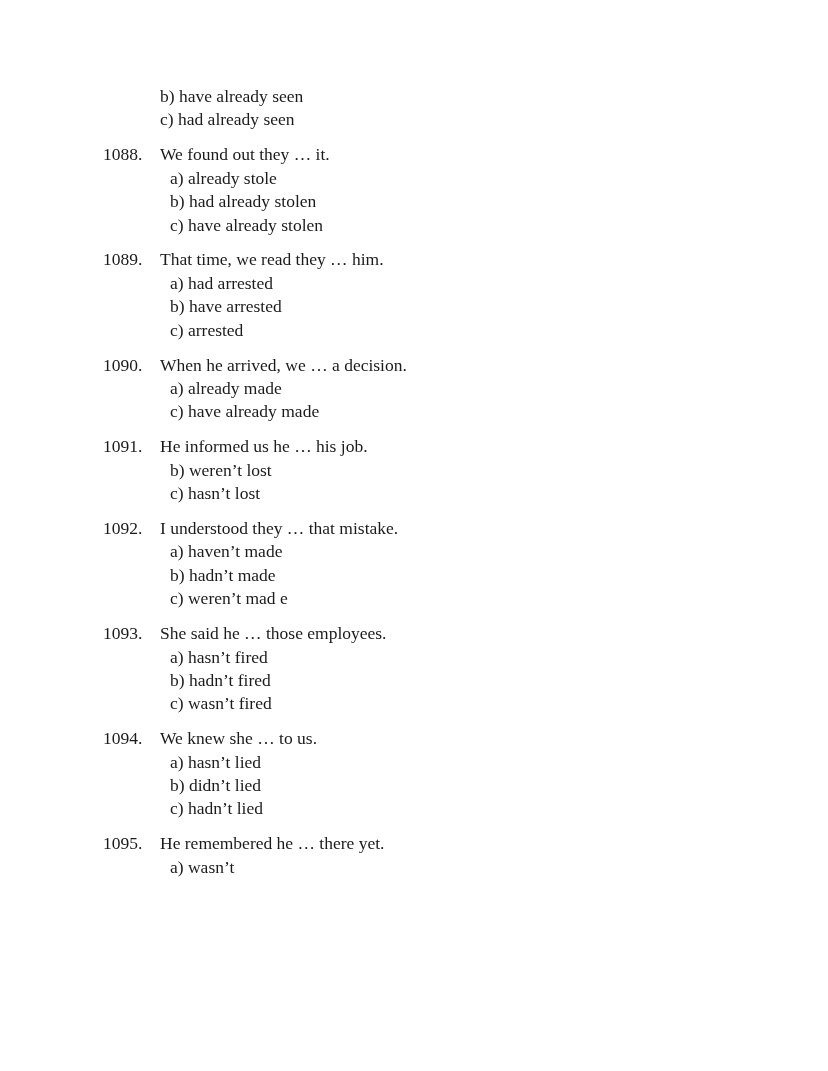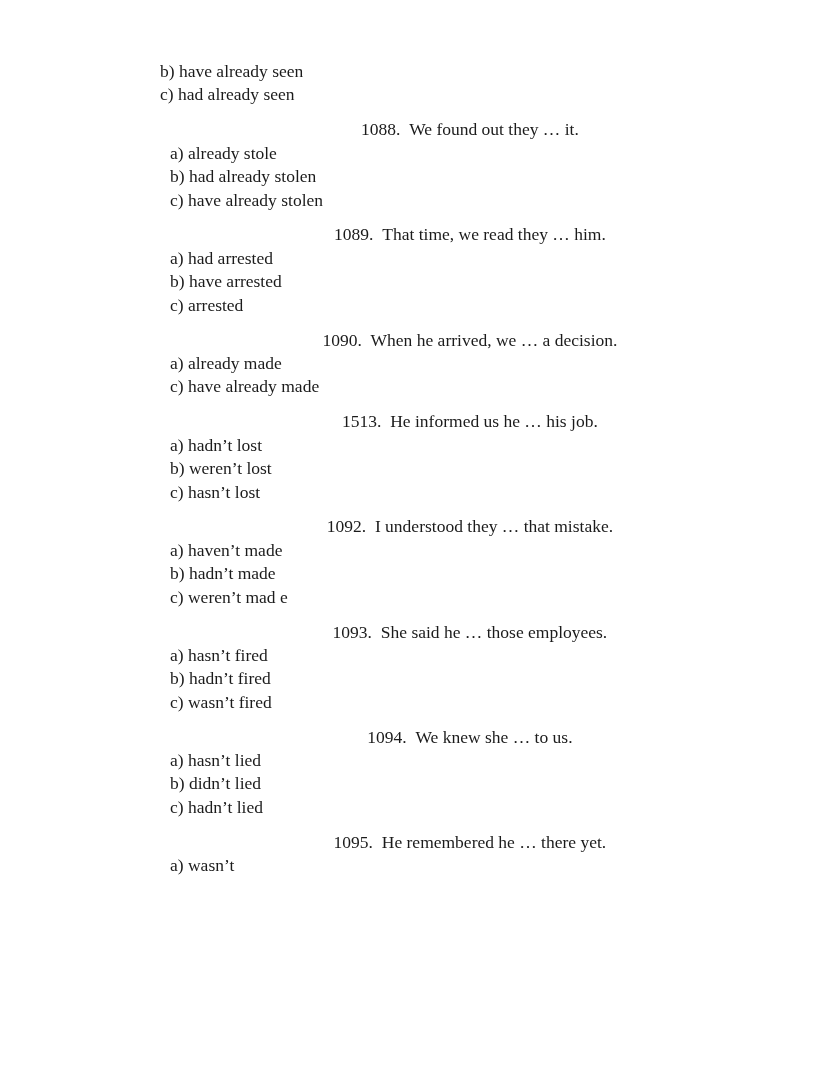--- a/index.html
+++ b/index.html
@@ -11,33 +11,32 @@
     position: relative;
     width: 828px;
     height: 901px;
     background: #ffffff;
     overflow: hidden;
     font-family: "Liberation Serif", "DejaVu Serif", serif;
     font-size: 17.5px;
     line-height: 23.4px;
     color: #1b1b1b;
     box-sizing: border-box;
-    padding-top: 60px;
+    padding-top: 85px;
   }
   .continued-options {
     margin-left: 160px;
     margin-bottom: 11.5px;
   }
   .question {
     margin-left: 103px;
     margin-bottom: 11.5px;
   }
   .stem {
     white-space: nowrap;
-    text-align: center;
   }
   .qnum {
     display: inline-block;
     width: 57px;
   }
   .option {
     margin-left: 67px;
     white-space: nowrap;
   }
 </style>
@@ -65,22 +64,21 @@
     <div class="option">c) arrested</div>
   </div>
 
   <div class="question">
     <div class="stem"><span class="qnum">1090.</span><span>When he arrived, we … a decision.</span></div>
     <div class="option">a) already made</div>
     <div class="option">c) have already made</div>
   </div>
 
   <div class="question">
-    <div class="stem"><span class="qnum">1513.</span><span>He informed us he … his job.</span></div>
-    <div class="option">a) hadn’t lost</div>
+    <div class="stem"><span class="qnum">1091.</span><span>He informed us he … his job.</span></div>
     <div class="option">b) weren’t lost</div>
     <div class="option">c) hasn’t lost</div>
   </div>
 
   <div class="question">
     <div class="stem"><span class="qnum">1092.</span><span>I understood they … that mistake.</span></div>
     <div class="option">a) haven’t made</div>
     <div class="option">b) hadn’t made</div>
     <div class="option">c) weren’t mad e</div>
   </div>

